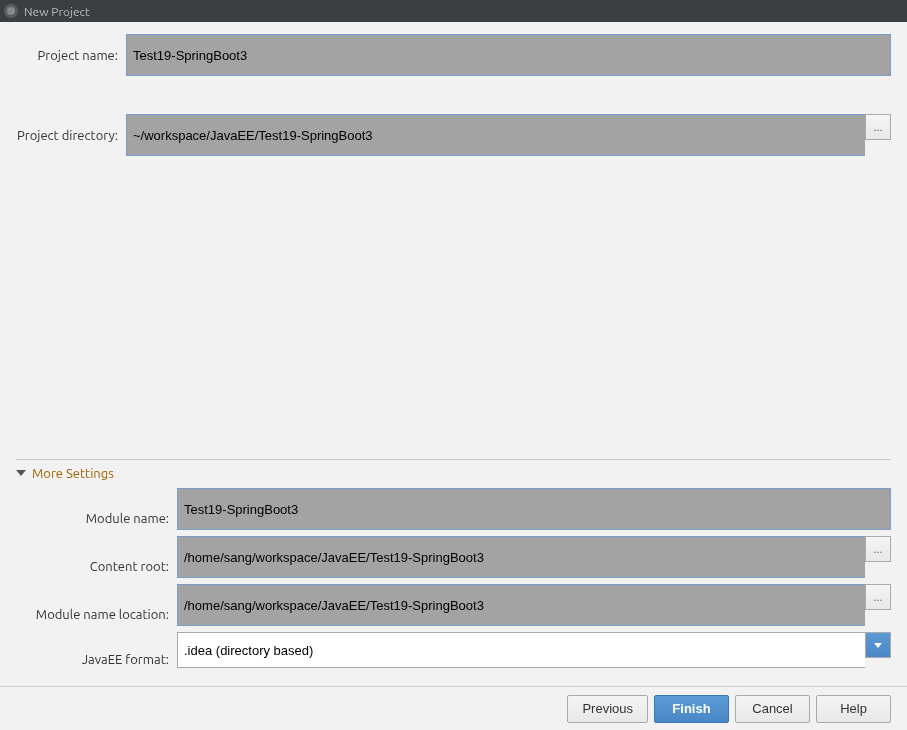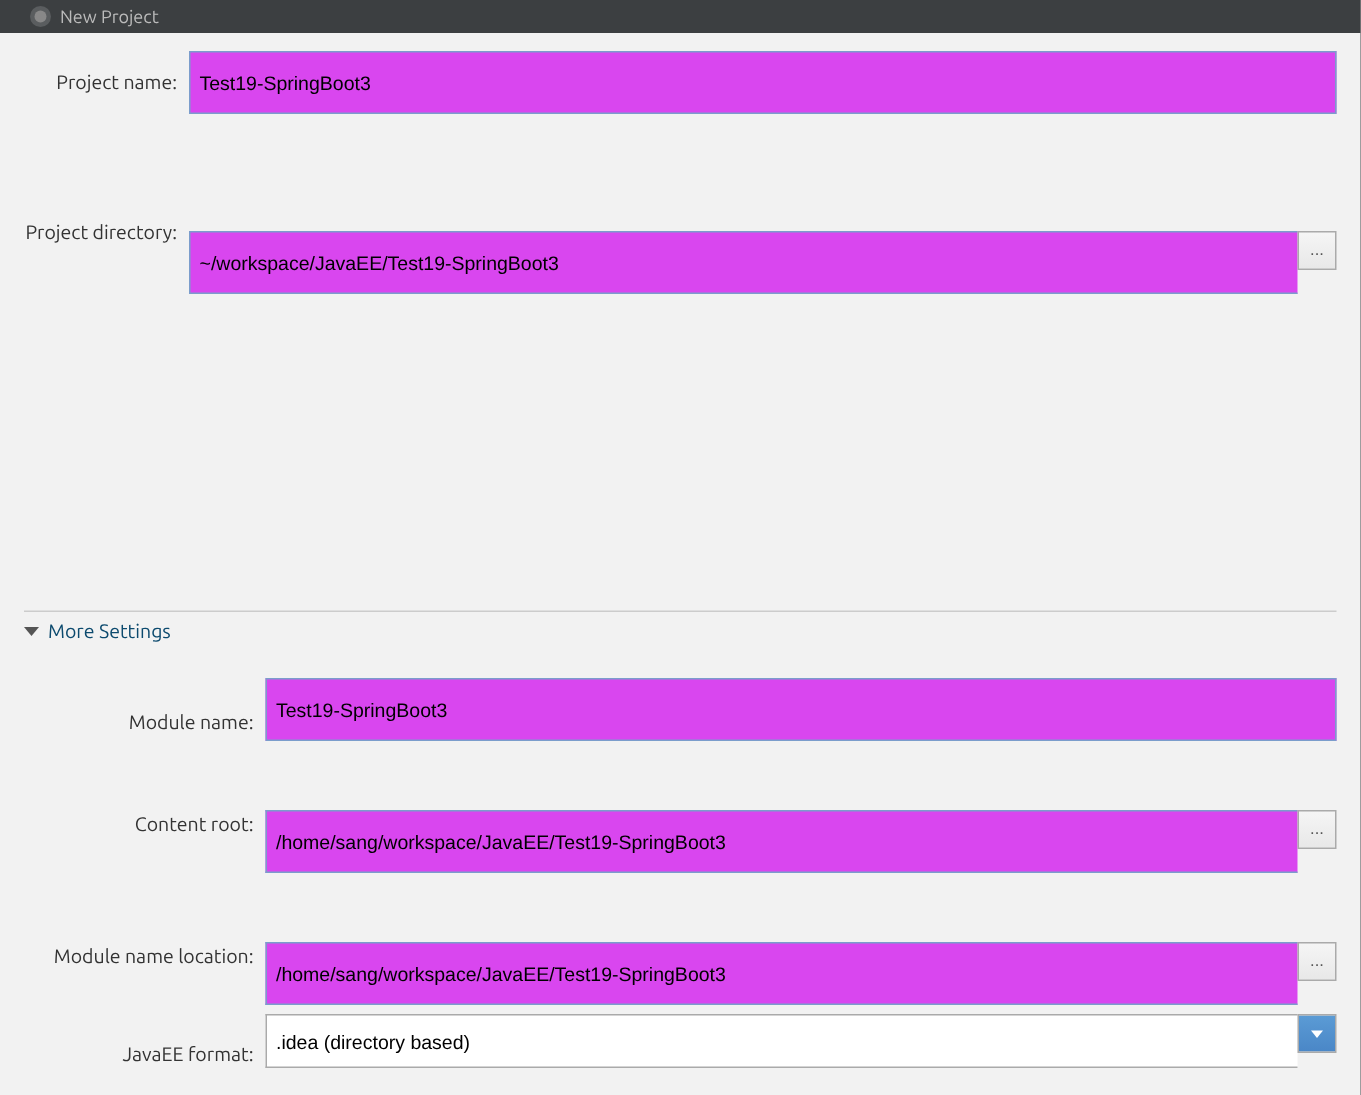--- a/index.html
+++ b/index.html
@@ -25,21 +25,21 @@
       display: flex;
       flex-direction: column;
     }
 
     .title-bar {
       background: #3c3f41;
       color: #bbb;
       height: 22px;
       display: flex;
       align-items: center;
-      padding: 0 20px;
+      padding: 0 4px;
       gap: 6px;
       flex-shrink: 0;
     }
 
     .title-bar-icon {
       width: 14px;
       height: 14px;
       background: #5a5d5f;
       border-radius: 50%;
       display: flex;
@@ -73,30 +73,29 @@
       padding-right: 8px;
       font-size: 13px;
       color: #333;
       flex-shrink: 0;
     }
 
     .form-input {
       flex: 1;
       height: 26px;
       border: 1px solid #7b9dcc;
-      background: #d946ef;
+      background: #a3a3a3;
       padding: 20px 6px;
       font-size: 13px;
       outline: none;
     }
 
     .input-with-browse {
       display: flex;
       flex: 1;
-      margin-top: 40px;
     }
 
     .input-with-browse .form-input {
       flex: 1;
       border-right: none;
     }
 
     .browse-btn {
       width: 26px;
       height: 26px;
@@ -119,23 +118,23 @@
       border-top: 1px solid #ccc;
       padding-top: 6px;
       margin-bottom: 0;
     }
 
     .more-settings-header {
       display: flex;
       align-items: center;
       gap: 4px;
       cursor: pointer;
-      margin-bottom: 24px;
-      font-size: 13px;
-      color: #0c4a6e;
+      margin-bottom: 8px;
+      font-size: 13px;
+      color: #a16207;
     }
 
     .triangle-icon {
       width: 0;
       height: 0;
       border-left: 5px solid transparent;
       border-right: 5px solid transparent;
       border-top: 6px solid #555;
       margin-right: 2px;
     }
@@ -293,13 +292,19 @@
               <div class="dropdown-arrow"></div>
             </button>
           </div>
         </div>
 
       </div>
     </div>
 
   </div>
 
+  <div class="button-bar">
+    <button class="btn btn-default">Previous</button>
+    <button class="btn btn-primary">Finish</button>
+    <button class="btn btn-default">Cancel</button>
+    <button class="btn btn-default">Help</button>
+  </div>
 </div>
 
 </body></html>

